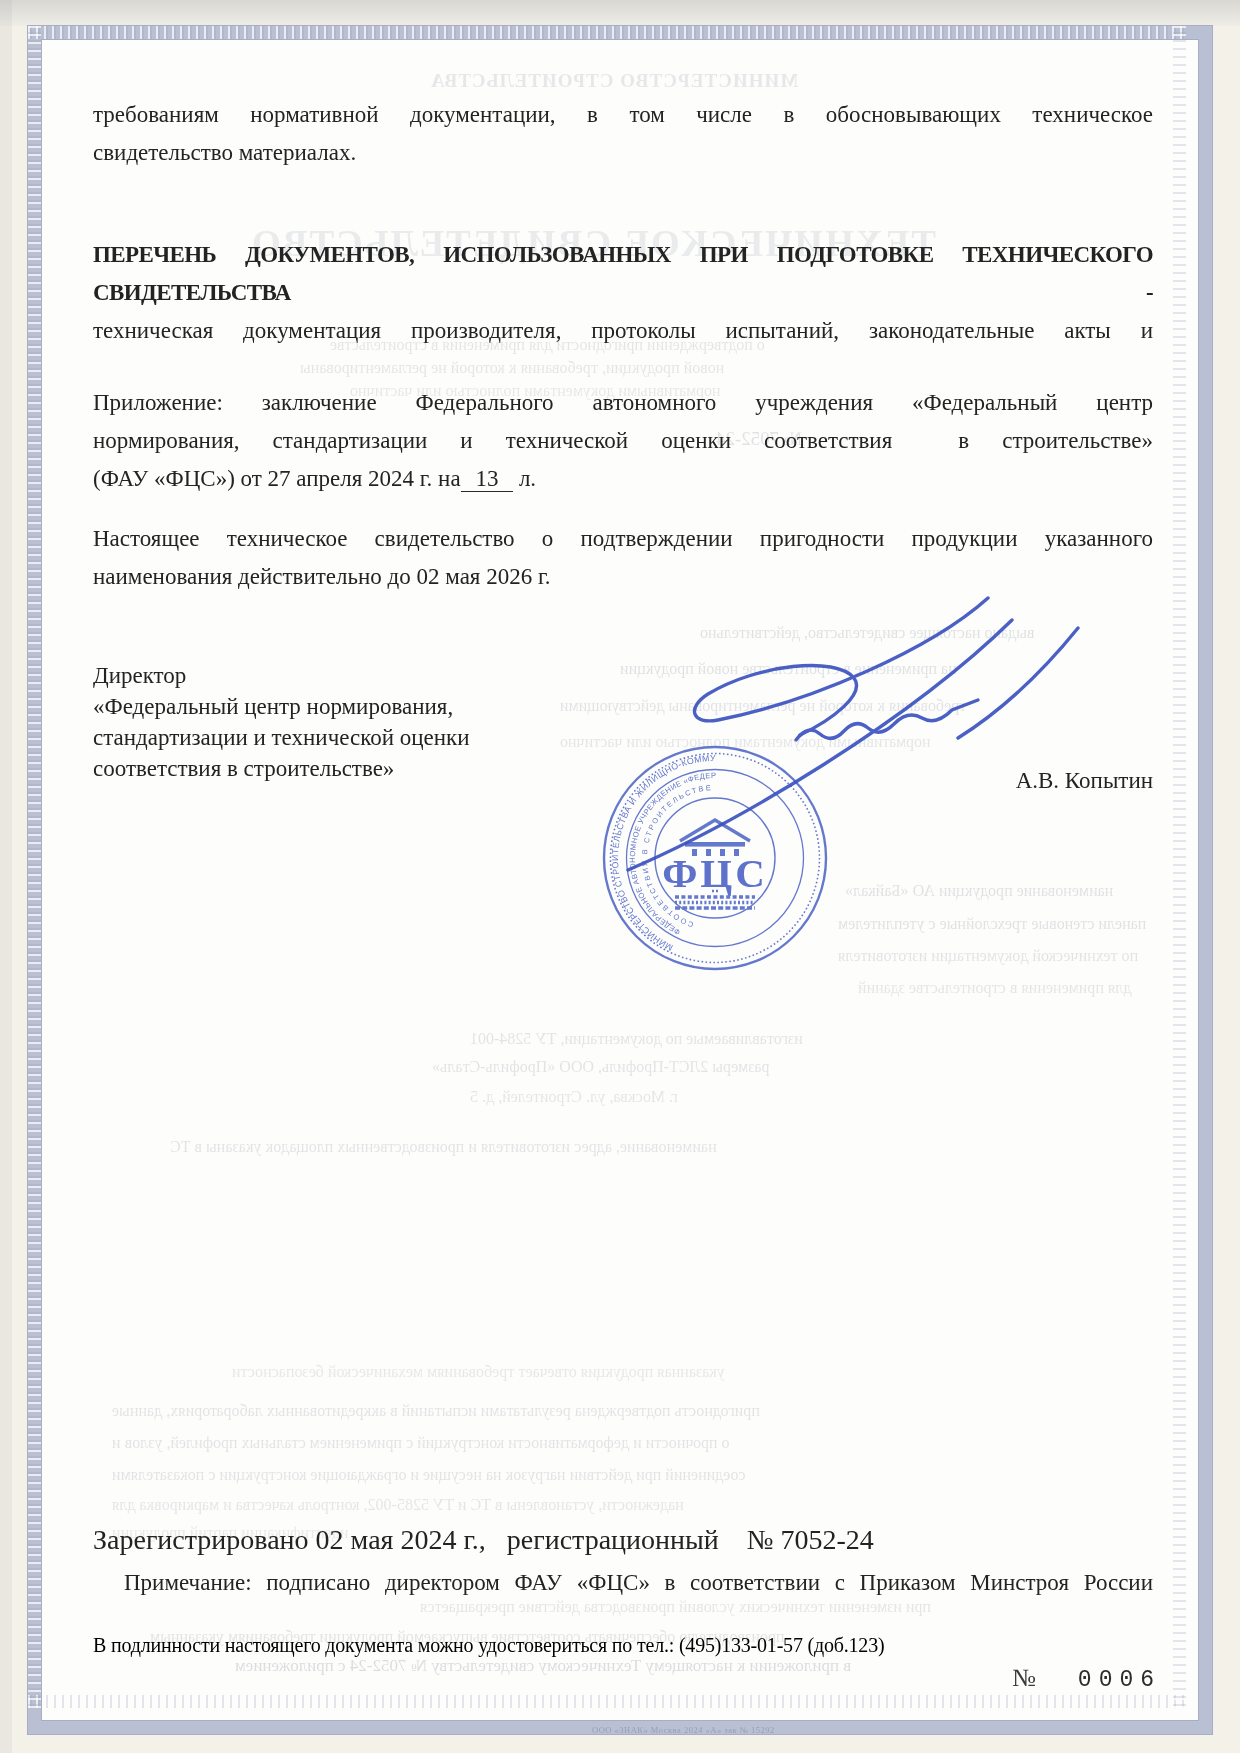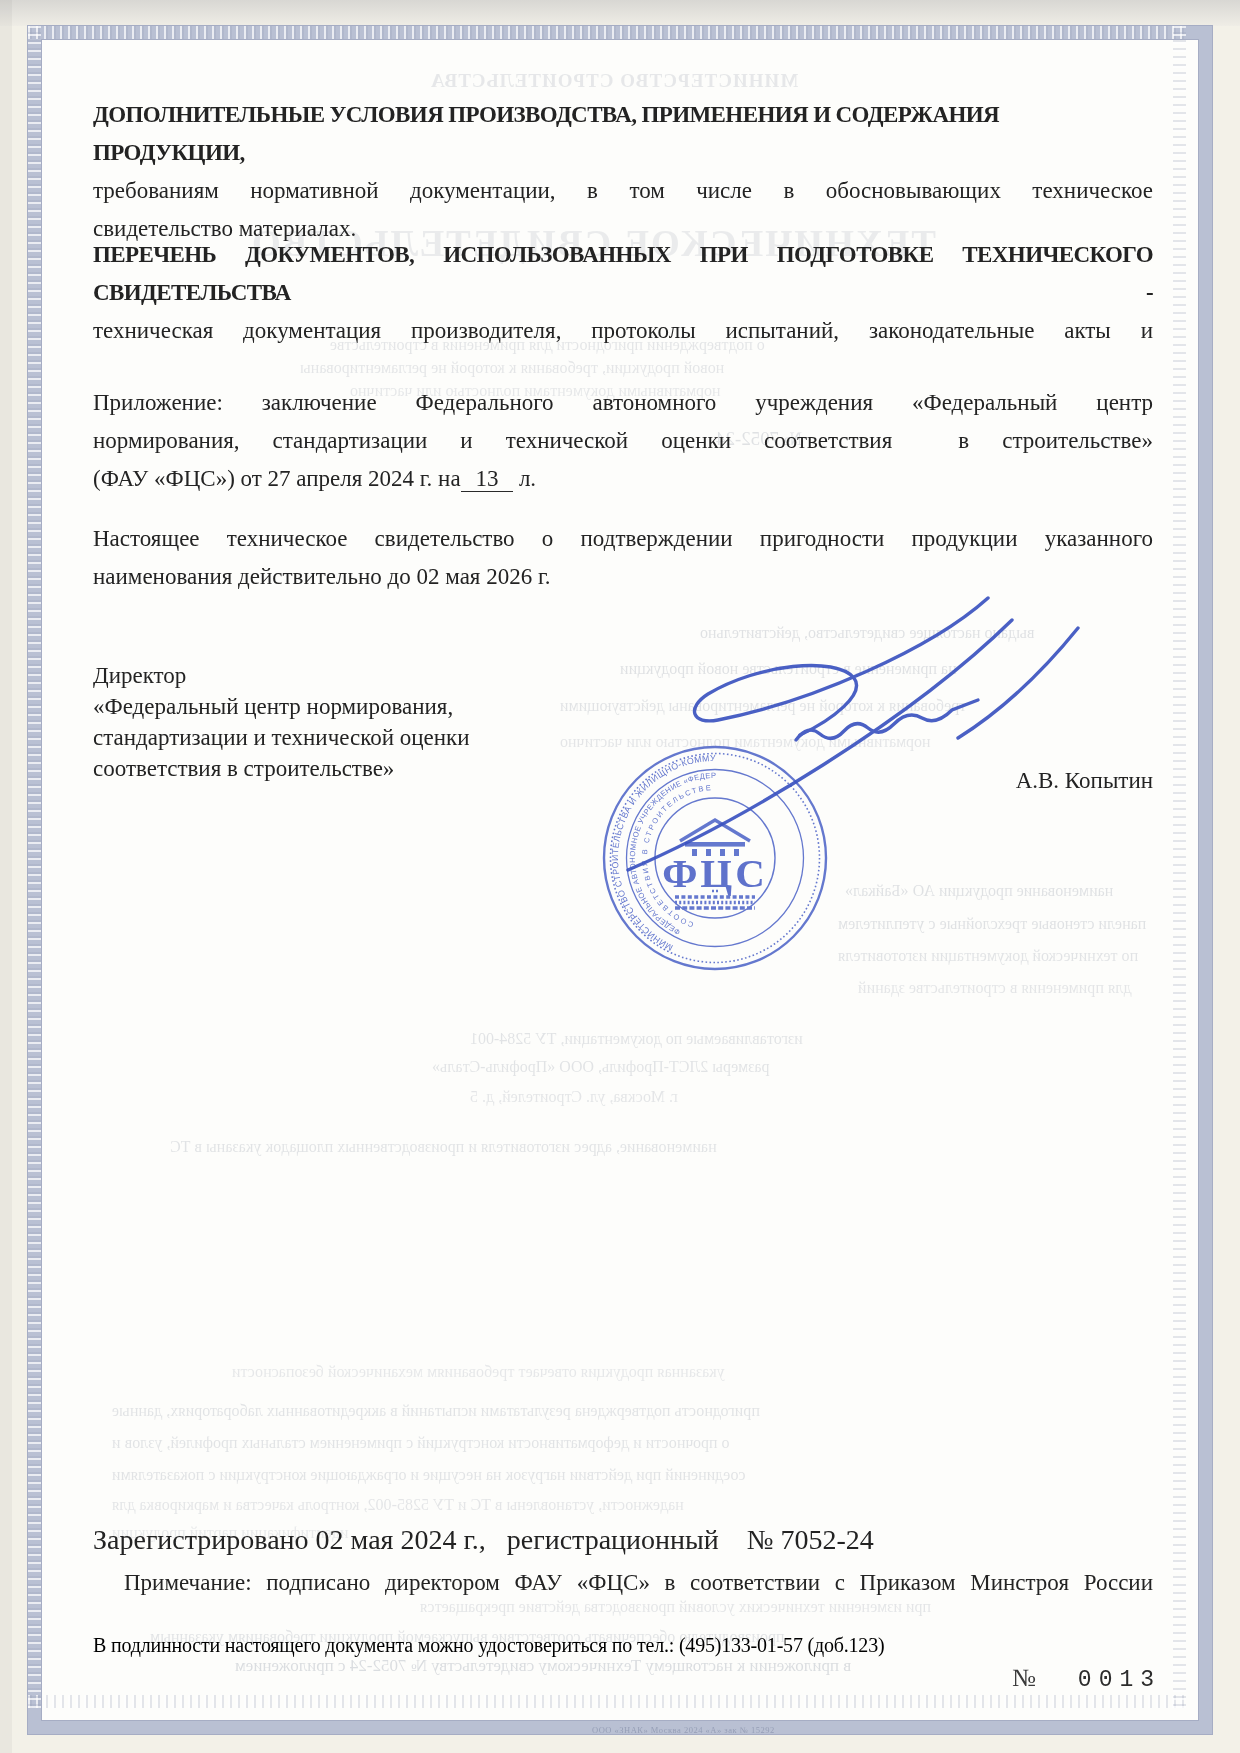--- a/index.html
+++ b/index.html
@@ -81,21 +81,20 @@
     <div class="ghost" style="left: 112px; top: 1434px; font-size: 16px; font-weight: 400; opacity: 0.24; letter-spacing: 0px;">о прочности и деформативности конструкций с применением стальных профилей, узлов и</div>
     <div class="ghost" style="left: 112px; top: 1466px; font-size: 16px; font-weight: 400; opacity: 0.24; letter-spacing: 0px;">соединений при действии нагрузок на несущие и ограждающие конструкции с показателями</div>
     <div class="ghost" style="left: 112px; top: 1496px; font-size: 16px; font-weight: 400; opacity: 0.22; letter-spacing: 0px;">надежности, установлены в ТС и ТУ 5285-002, контроль качества и маркировка для</div>
     <div class="ghost" style="left: 112px; top: 1524px; font-size: 16px; font-weight: 400; opacity: 0.18; letter-spacing: 0px;">идентификации партий продукции</div>
     <div class="ghost" style="left: 420px; top: 1598px; font-size: 16px; font-weight: 400; opacity: 0.22; letter-spacing: 0px;">при изменении технических условий производства действие прекращается</div>
     <div class="ghost" style="left: 150px; top: 1628px; font-size: 16px; font-weight: 400; opacity: 0.24; letter-spacing: 0px;">производителю обеспечивать соответствие выпускаемой продукции требованиям указанным</div>
     <div class="ghost" style="left: 235px; top: 1656px; font-size: 17px; font-weight: 400; opacity: 0.3; letter-spacing: 0px;">в приложении к настоящему Техническому свидетельству № 7052-24 с приложением</div>
   </div>
 
 <div class="para" style="top:96px" id="p-conditions">
-    <div class="tl"><span class="b">ДОПОЛНИТЕЛЬНЫЕ УСЛОВИЯ ПРОИЗВОДСТВА, ПРИМЕНЕНИЯ И СОДЕРЖАНИЯ ПРОДУКЦИИ,</span></div>
     <div class="tl jl">требованиям нормативной документации, в том числе в обосновывающих техническое</div>
     <div class="tl">свидетельство материалах.</div>
   </div>
 <div class="para" style="top:236px" id="p-doclist">
     <div class="tl jl"><span class="b">ПЕРЕЧЕНЬ ДОКУМЕНТОВ, ИСПОЛЬЗОВАННЫХ ПРИ ПОДГОТОВКЕ ТЕХНИЧЕСКОГО СВИДЕТЕЛЬСТВА -</span></div>
     <div class="tl jl">техническая документация производителя, протоколы испытаний, законодательные акты и</div>
   </div>
 <div class="para" style="top:384px" id="p-annex">
     <div class="tl jl">Приложение: заключение Федерального автономного учреждения «Федеральный центр</div>
     <div class="tl jl">нормирования, стандартизации и технической оценки соответствия  в строительстве»</div>
@@ -162,16 +161,16 @@
 </div>
 
 <div class="abs regline">Зарегистрировано 02 мая 2024 г.,   регистрационный    № 7052-24</div>
 <div class="para lh33" style="top:1566px" id="p-note">
     <div class="tl jl">Примечание: подписано директором ФАУ «ФЦС» в соответствии с Приказом Минстроя России</div>
   </div>
 <div class="abs verify">В подлинности настоящего документа можно удостовериться по тел.: (495)133-01-57 (доб.123)</div>
 
 <div class="abs serial">
   <span class="no">№</span>
-  <span class="digits">0013</span>
+  <span class="digits">0006</span>
 </div>
 
 <div class="abs imprint">ООО «ЗНАК» Москва 2024 «А» зак № 15292</div>
 
 </body></html>

